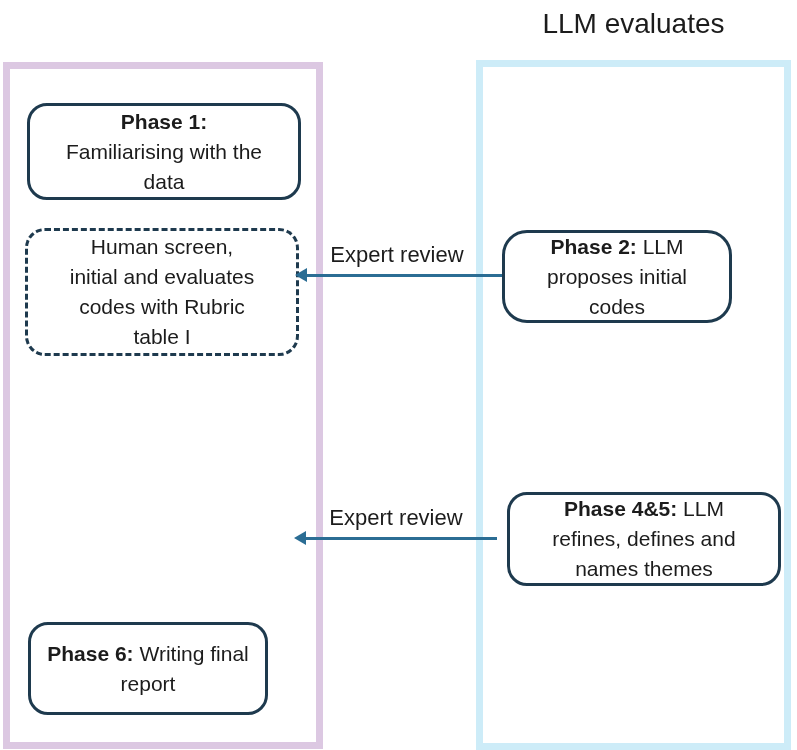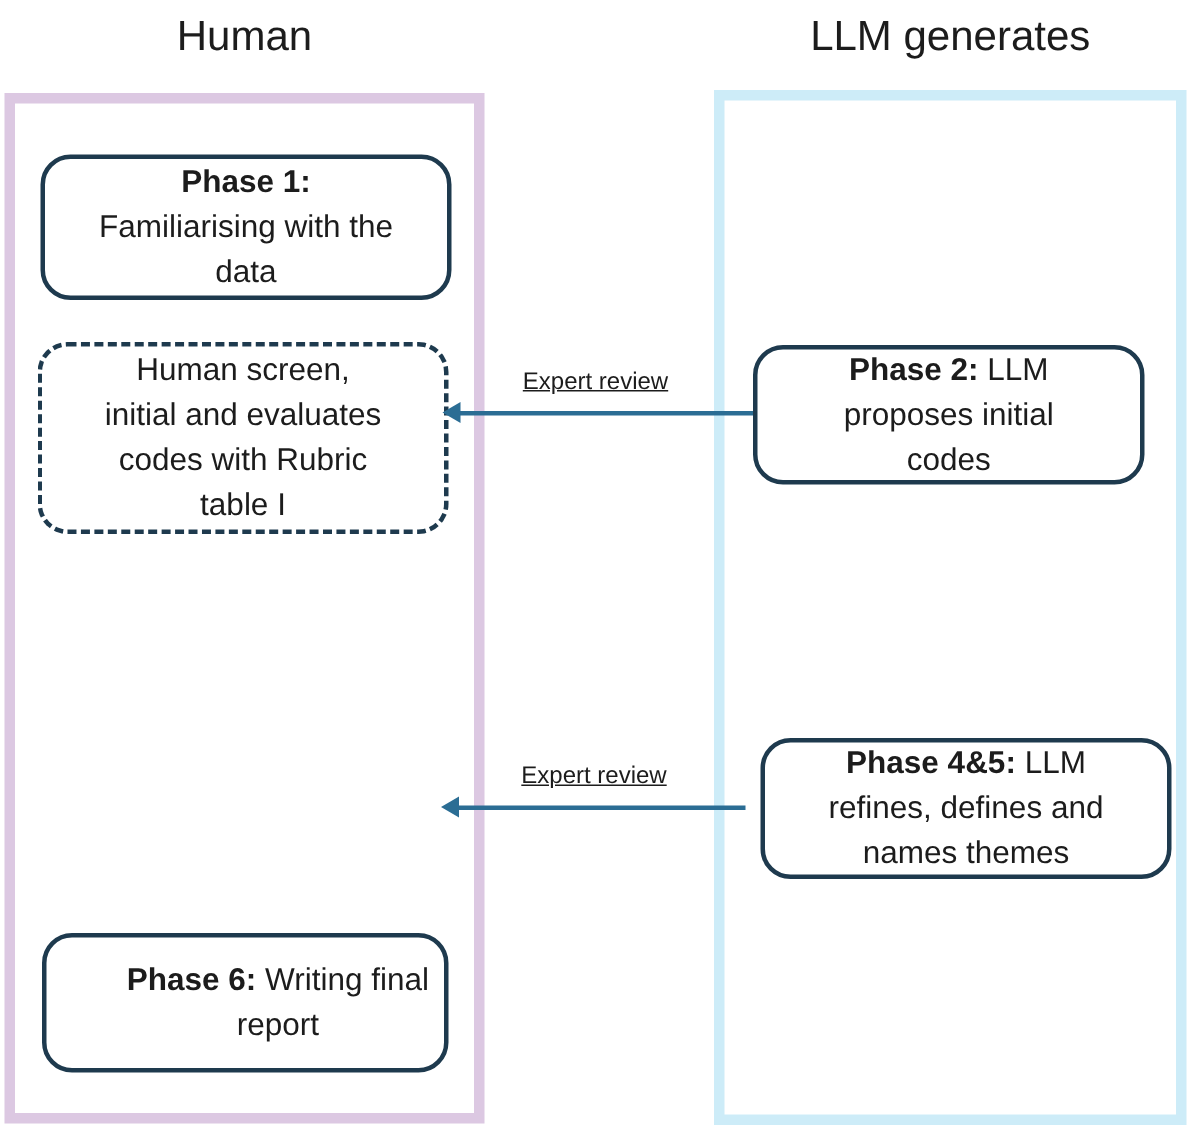--- a/index.html
+++ b/index.html
@@ -46,56 +46,54 @@
   }
   .arrow-head{
     position:absolute;width:0;height:0;
     border-top:7px solid transparent;
     border-bottom:7px solid transparent;
     border-right:12px solid var(--arrow,#2b6d94);
   }
   .arrow-label{
     position:absolute;
     transform:translateX(-50%);
-    font-size:16px;line-height:22px;
+    font-size:22px;line-height:22px;
     white-space:nowrap;
-    text-decoration:underline;
   }
 </style>
 </head>
 <body>
 
 <div class="canvas" style="color: rgb(28, 28, 28);">
 
-  <div class="col-title" style="left:3px;top:8px;width:320px;">Human</div>
-  <div class="col-title" style="left:476px;top:8px;width:315px;">LLM generates</div>
+  <div class="col-title" style="left:476px;top:8px;width:315px;">LLM evaluates</div>
 
   <div class="panel human" style="left:3px;top:62px;width:320px;height:687px;"></div>
   <div class="panel llm" style="left:476px;top:60px;width:315px;height:690px;"></div>
 
   <div class="node" style="left:27px;top:103px;width:274px;height:97px;">
     <div class="node-text"><span class="bold">Phase 1:</span><span>
 Familiarising with the
 data</span></div>
   </div>
 
   <div class="node dashed" style="left:25px;top:228px;width:274px;height:128px;">
     <div class="node-text"><span class="bold"></span><span>Human screen,
 initial and evaluates
 codes with Rubric
 table I</span></div>
   </div>
 
 
-  <div class="node" style="left:28px;top:622px;width:271px;height:93px;justify-content:flex-end;">
+  <div class="node" style="left:28px;top:622px;width:240px;height:93px;">
     <div class="node-text"><span class="bold">Phase 6:</span><span> Writing final
 report</span></div>
   </div>
 
-  <div class="node" style="left:502px;top:230px;width:261px;height:93px;">
+  <div class="node" style="left:502px;top:230px;width:230px;height:93px;border-radius:25px;">
     <div class="node-text"><span class="bold">Phase 2:</span><span> LLM
 proposes initial
 codes</span></div>
   </div>
 
 
   <div class="node" style="left:497px;top:492px;width:274px;height:94px;margin-left:10px;">
     <div class="node-text"><span class="bold">Phase 4&amp;5:</span><span> LLM
 refines, defines and
 names themes</span></div>

